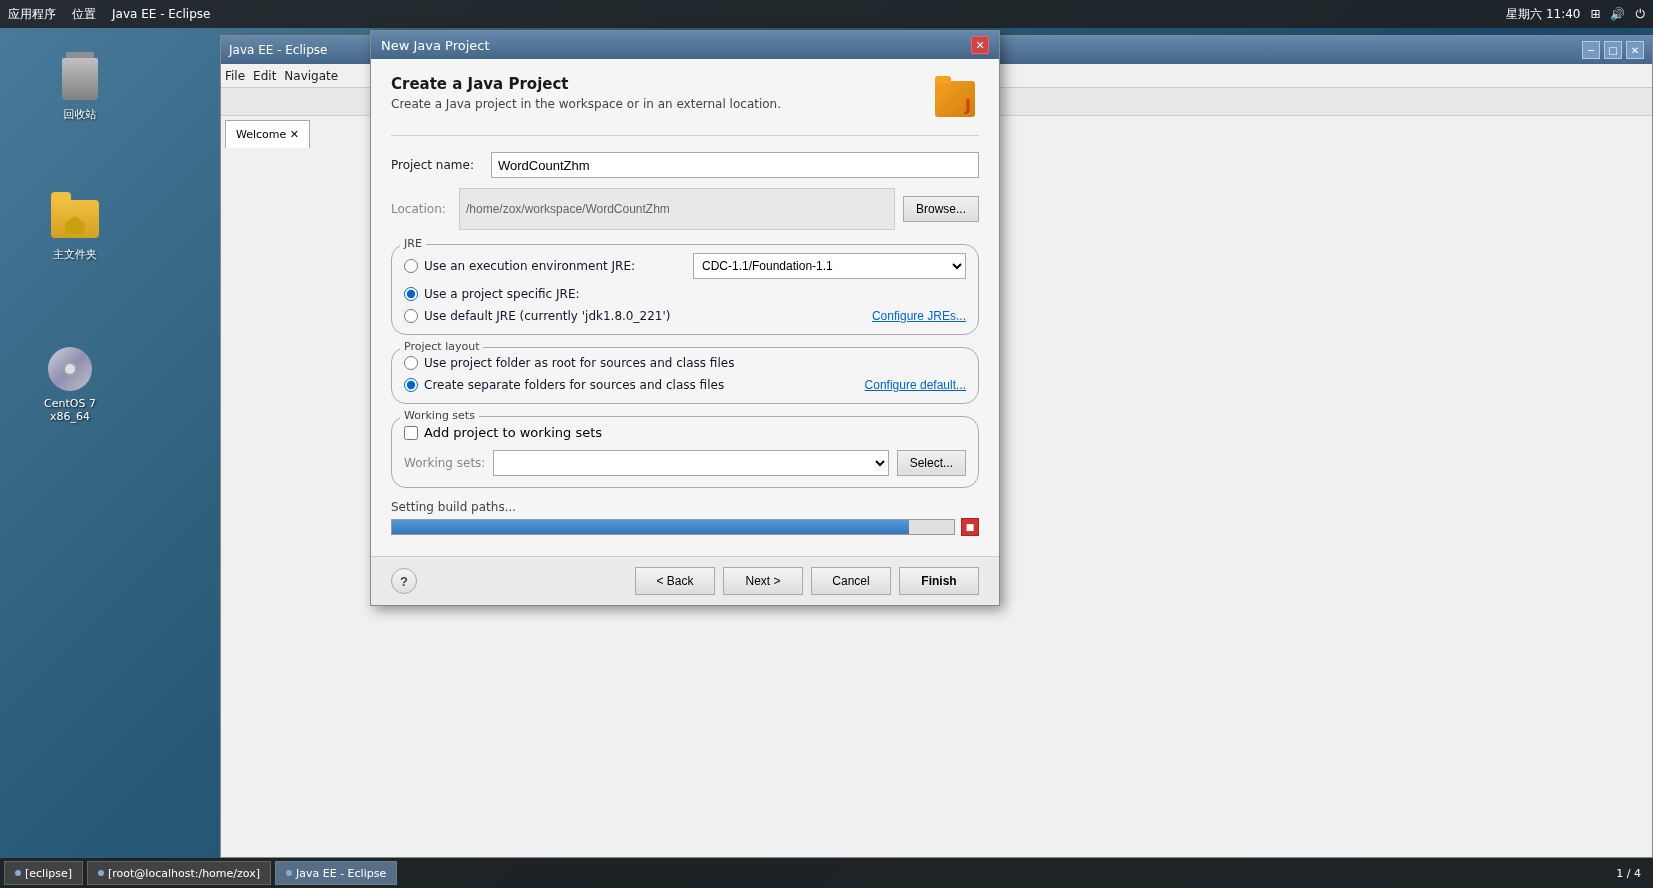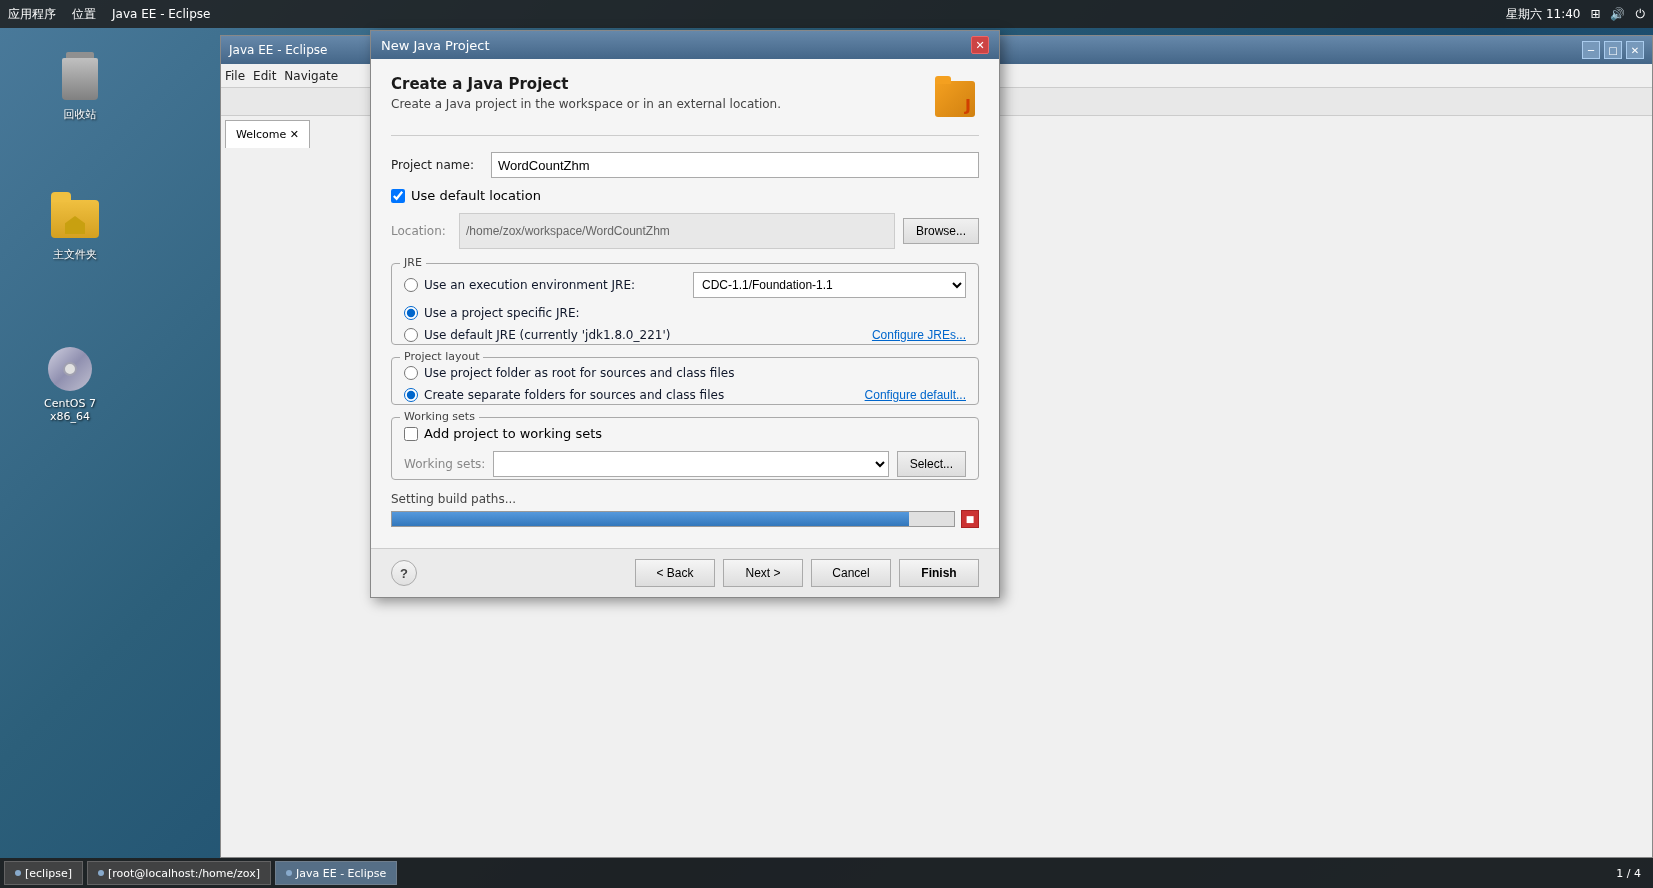--- a/index.html
+++ b/index.html
@@ -324,43 +324,43 @@
       margin-bottom: 14px;
       gap: 8px;
     }
     .location-label {
       min-width: 60px;
       color: #888;
       font-size: 12px;
     }
     .location-input {
       flex: 1;
-      height: 36px;
+      height: 42px;
       border: 1px solid #ccc;
       background: #e8e8e8;
       padding: 0 6px;
       font-size: 12px;
       color: #666;
     }
     .browse-btn {
       height: 26px;
       padding: 0 12px;
       background: linear-gradient(180deg, #f0f0f0, #ddd);
       border: 1px solid #aaa;
       font-size: 12px;
       cursor: pointer;
       text-align: center;
     }
 
     
     .group-box {
       border: 1px solid #aaa;
-      border-radius: 4px;
+      border-radius: 15px;
       margin-bottom: 12px;
-      padding: 8px 12px 2px;
+      padding: 8px 12px 11px;
       position: relative;
       margin-top: 7px;
     }
     .group-box-label {
       position: absolute;
       top: -8px;
       left: 8px;
       background: #f5f5f5;
       padding: 0 4px;
       font-size: 11px;
@@ -635,24 +635,20 @@
         <div class="dialog-header-icon">
           <div class="java-project-icon"></div>
         </div>
       </div>
 
       <div class="form-row">
         <label class="form-label">Project name:</label>
         <input type="text" class="form-input" value="WordCountZhm" style="">
       </div>
 
-      <div class="checkbox-row">
-        <input type="checkbox" id="use-default-loc" checked="" style="">
-        <label for="use-default-loc">Use default location</label>
-      </div>
 
       <div class="location-row">
         <span class="location-label">Location:</span>
         <input type="text" class="location-input" value="/home/zox/workspace/WordCountZhm" disabled="" style="">
         <button class="browse-btn">Browse...</button>
       </div>
 
       <div class="group-box">
         <span class="group-box-label">JRE</span>
 

